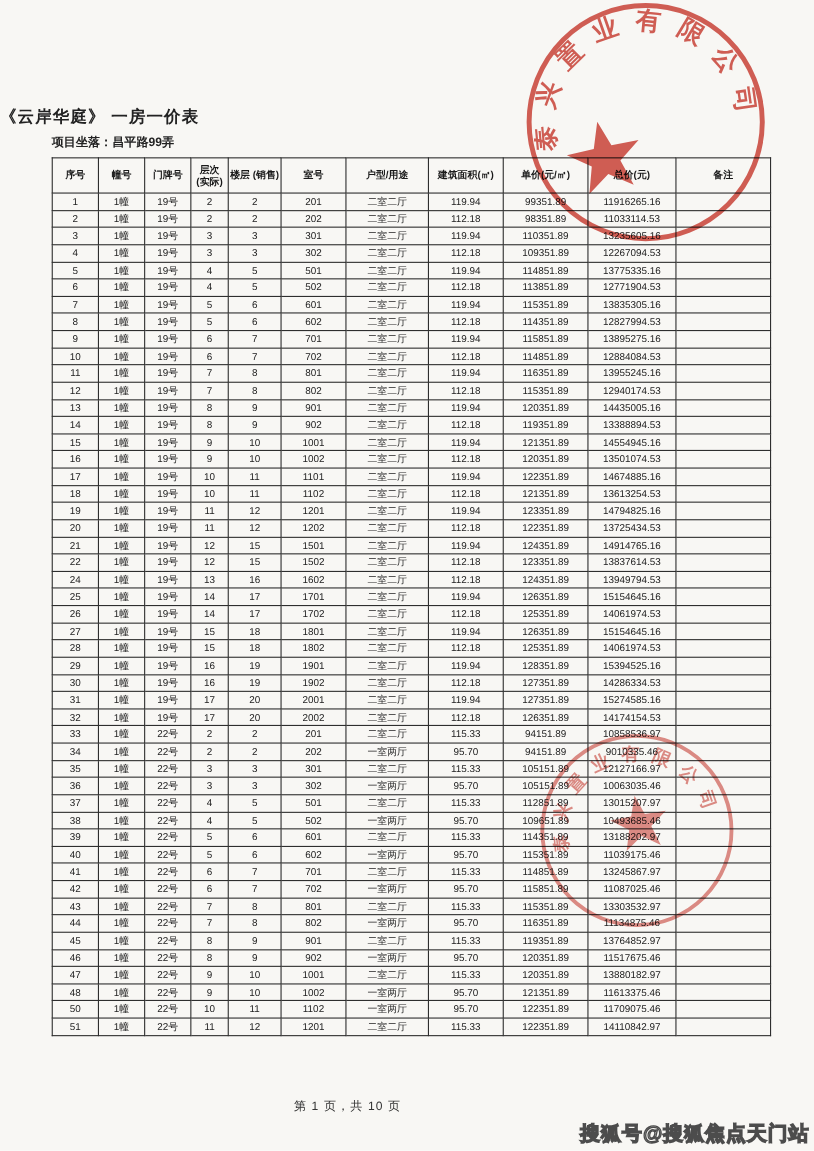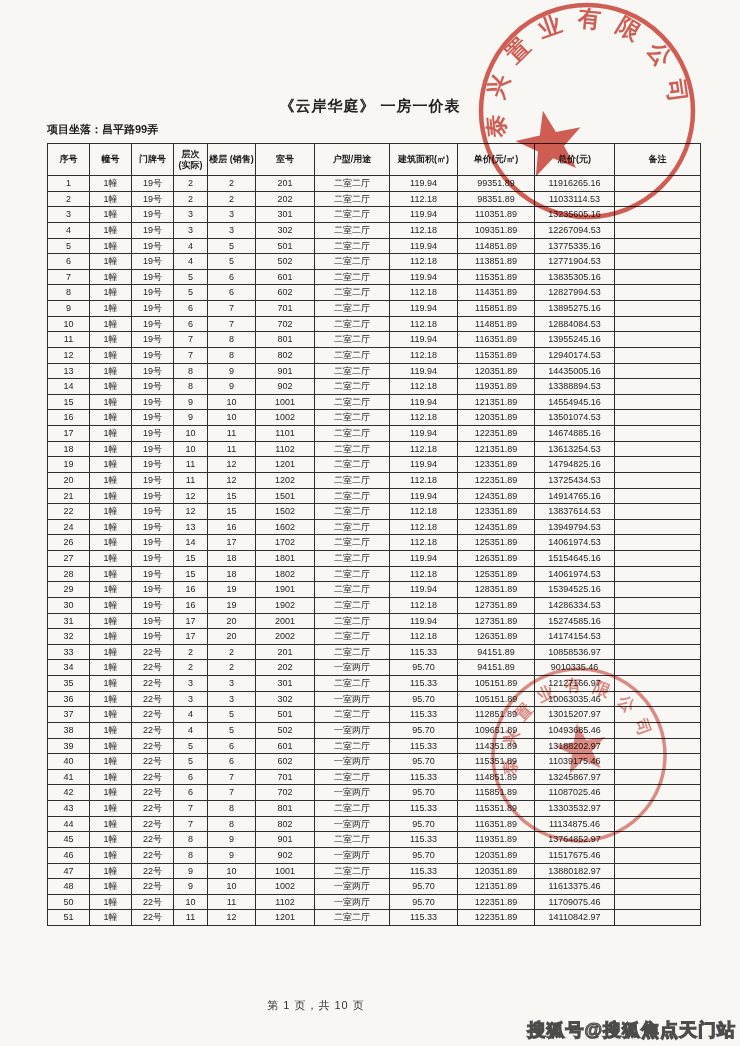--- a/index.html
+++ b/index.html
@@ -2,21 +2,21 @@
 <html><head>
 <meta charset="utf-8">
 <style>
   html,body{margin:0;padding:0;}
   body{
     width:740px;height:1046px;position:relative;overflow:hidden;
     background:#f8f7f4;color:#1e1e1e;
     font-family:"Liberation Sans","DejaVu Sans",sans-serif;
   }
   .doc-title{
-    position:absolute;top:97px;left:0;width:740px;text-align:center;
+    position:absolute;top:97px;left:0;width:740px;
     font-size:15px;font-weight:bold;letter-spacing:1px;color:#222;
   }
   .doc-location{
     position:absolute;top:122px;left:47px;
     font-size:11px;font-weight:bold;color:#222;text-align:center;
   }
   table.price-table{
     position:absolute;left:47px;top:143px;width:653px;
     border-collapse:collapse;table-layout:fixed;background:transparent;padding-left:35px;
   }
@@ -379,20 +379,33 @@
         <td>13</td>
         <td>16</td>
         <td>1602</td>
         <td>二室二厅</td>
         <td>112.18</td>
         <td>124351.89</td>
         <td>13949794.53</td>
         <td></td>
       </tr>
       <tr>
+        <td>25</td>
+        <td>1幢</td>
+        <td>19号</td>
+        <td>14</td>
+        <td>17</td>
+        <td>1701</td>
+        <td>二室二厅</td>
+        <td>119.94</td>
+        <td>126351.89</td>
+        <td>15154645.16</td>
+        <td></td>
+      </tr>
+      <tr>
         <td>26</td>
         <td>1幢</td>
         <td>19号</td>
         <td>14</td>
         <td>17</td>
         <td>1702</td>
         <td>二室二厅</td>
         <td>112.18</td>
         <td>125351.89</td>
         <td>14061974.53</td>

